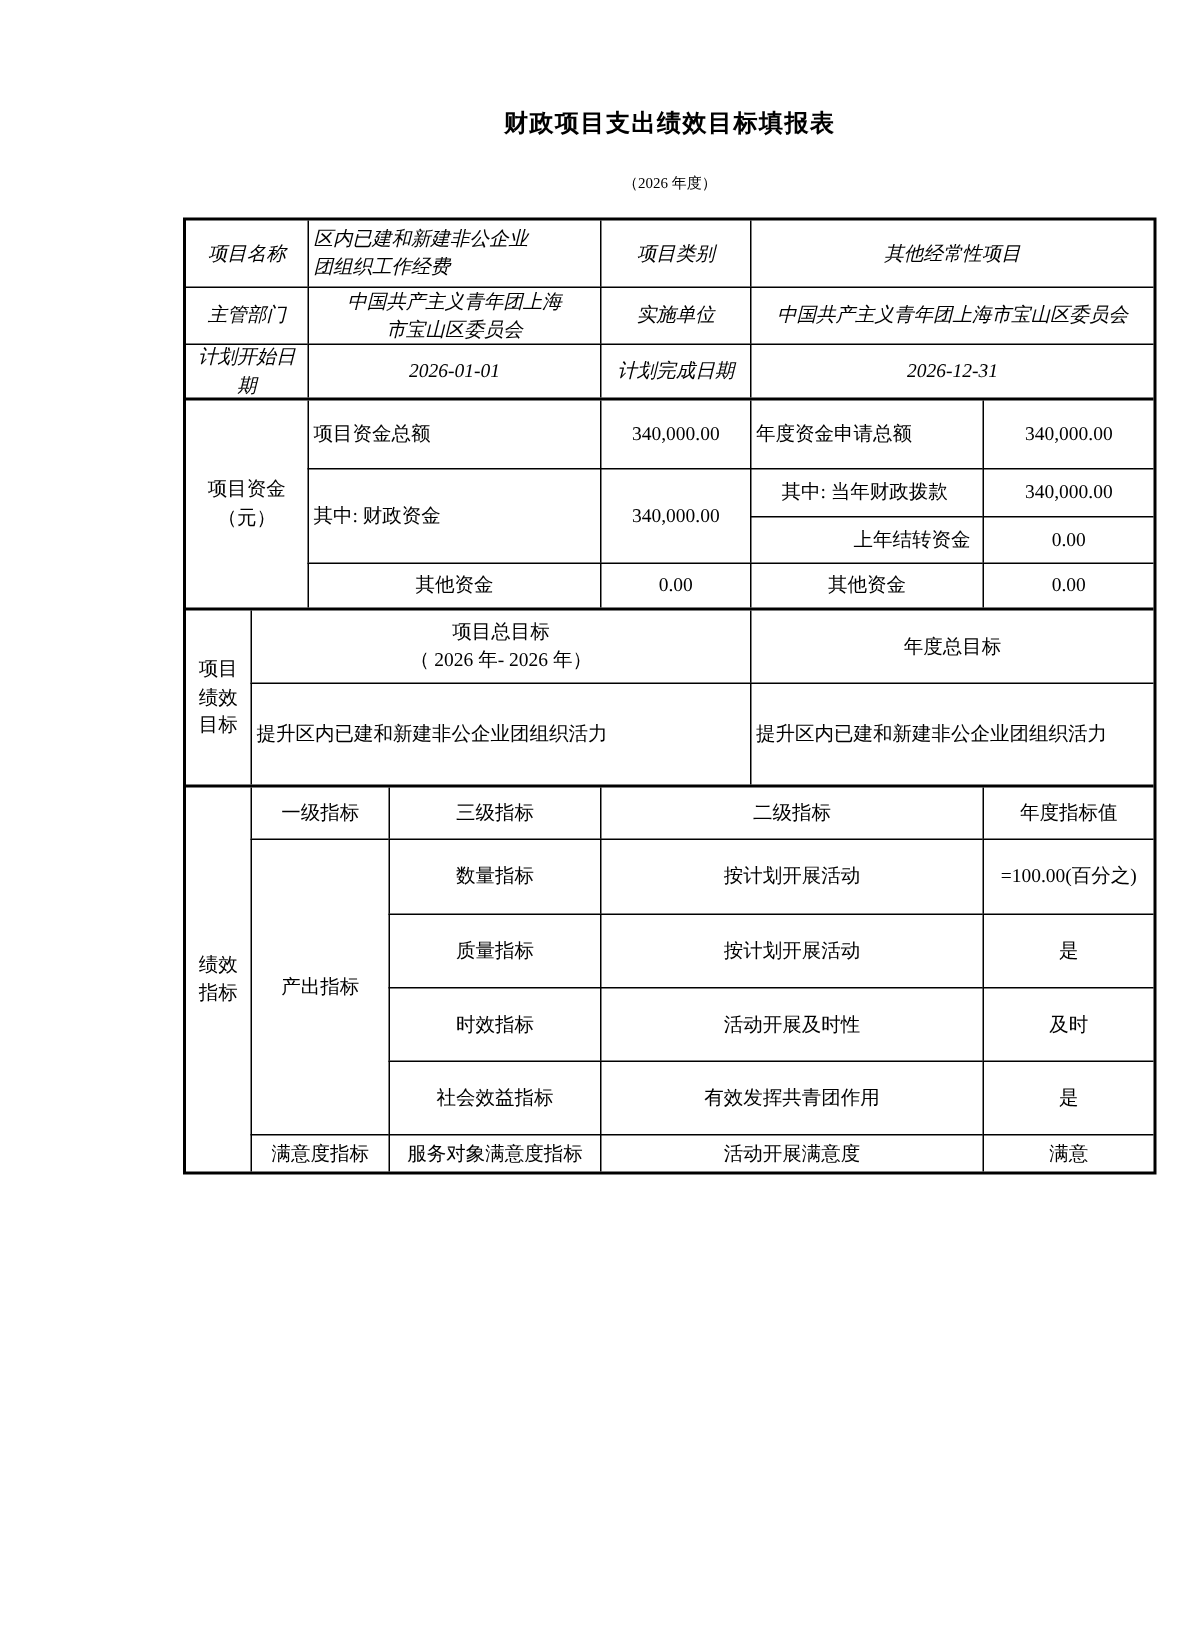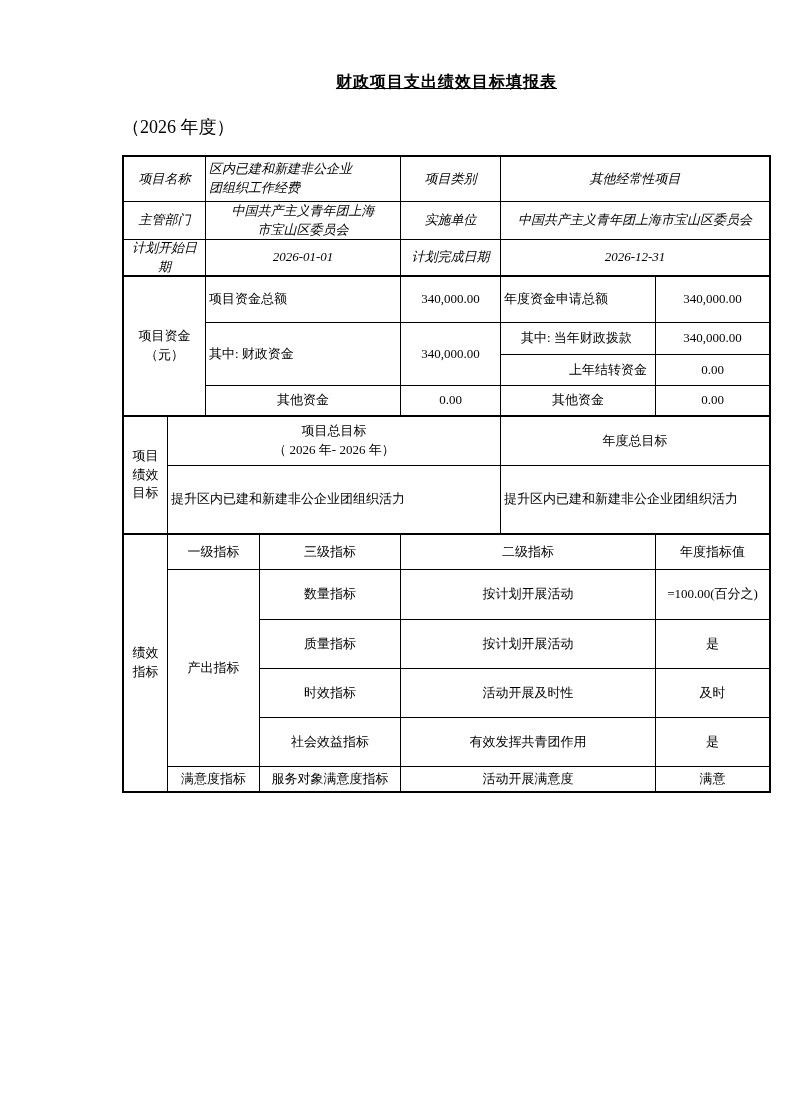--- a/index.html
+++ b/index.html
@@ -10,26 +10,25 @@
     color: #000;
     position: relative;
   }
   .doc { position: absolute; left: 122px; top: 0; width: 649px; }
   .title {
     margin-top: 72px;
     text-align: center;
     font-size: 16px;
     font-weight: bold;
     letter-spacing: 1px;
-    text-decoration: underline;
   }
   .subtitle {
     margin-top: 22px;
-    text-align: left;
-    font-size: 18px;
+    text-align: center;
+    font-size: 10px;
   }
   .tbl {
     margin-top: 16px;
     border: 2px solid #000;
     width: 649px;
   }
   .sec { display: grid; }
   .sec + .sec { border-top: 2px solid #000; }
   .sec1 { grid-template-columns: 81px 195px 100px 1fr; grid-template-rows: 44px 38px 36px; font-style: italic; }
   .sec2 { grid-template-columns: 81px 195px 100px 155px 1fr; grid-template-rows: 45px 32px 31px 30px; }

